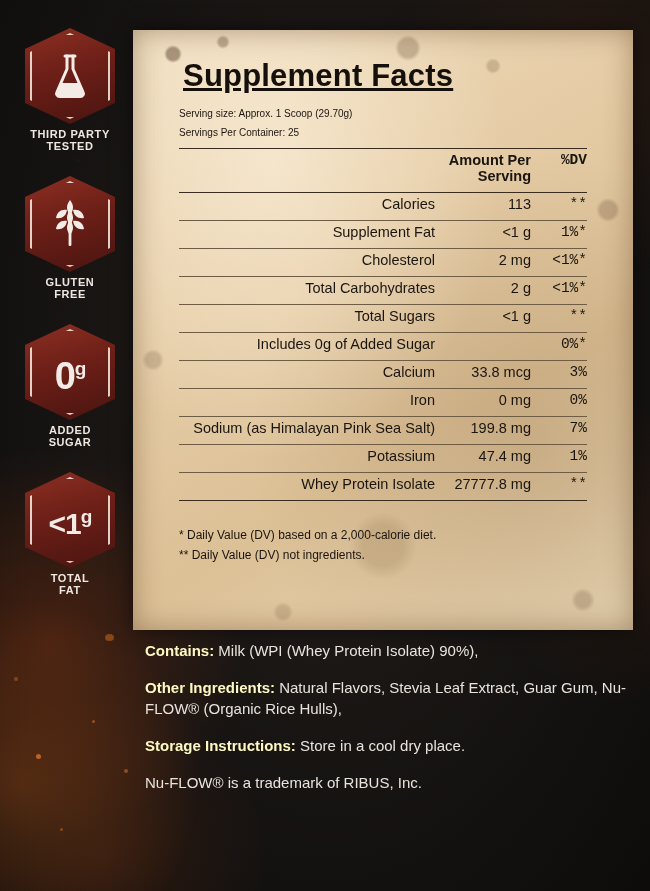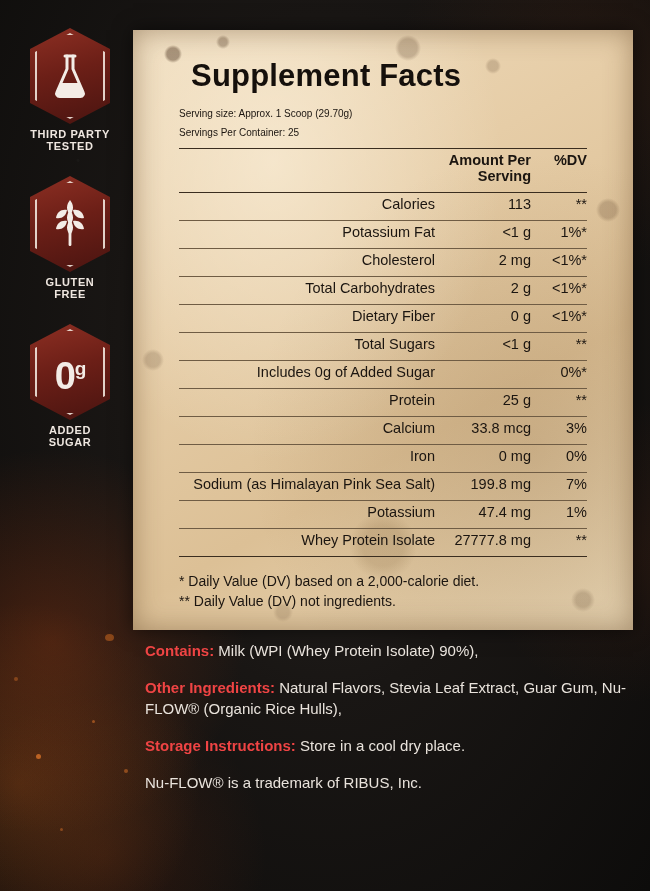--- a/index.html
+++ b/index.html
@@ -62,21 +62,21 @@
   }
   .badge {
     position: relative;
     width: 104px;
     height: 132px;
     margin-bottom: 16px;
     text-align: center;
   }
   .hex {
     position: relative;
-    width: 80px;
+    width: 90px;
     height: 96px;
     margin: 0 auto;
     background: linear-gradient(165deg, #8d2f23 0%, #6c1f17 45%, #4a1410 100%);
     clip-path: polygon(50% 0%, 100% 22%, 100% 78%, 50% 100%, 0% 78%, 0% 22%);
     display: flex;
     justify-content: center;
     box-shadow: 0 0 0 0 rgba(0,0,0,0);
   }
   .hex::before {
     content: "";
@@ -155,22 +155,23 @@
     position: absolute;
     left: 46px;
     top: 28px;
     right: 22px;
     color: #1b1510;
   }
   .facts-title {
     font-size: 31px;
     font-weight: bold;
     letter-spacing: .2px;
-    margin: 0 0 10px 12px;
+    margin: 0 0 10px 4px;
     color: #15100c;
+    text-decoration: underline;
   }
   .serving {
     font-size: 10px;
     line-height: 19px;
     margin-bottom: 6px;
   }
 
   table.nutri {
     width: 408px;
     border-collapse: collapse;
@@ -185,42 +186,42 @@
   .rule-top td { border-top: 1px solid #3a2d1f; }
   .hdr td {
     border-bottom: 1px solid #3a2d1f;
     padding-bottom: 3px;
   }
   .hdr .amt, .hdr .dv { font-weight: bold; }
   .row td { border-bottom: 1px solid #6f5c44; }
   .nm { padding-left: 4px; }
   .indent1 { padding-left: 22px; }
   .amt { text-align: right; width: 96px; padding-right: 10px; }
-  .dv  { text-align: right; width: 56px; padding-right: 4px; }
+  .dv  { text-align: right; width: 56px; padding-right: 4px; font-family: Liberation Mono, monospace; }
   .thick td { border-bottom: 1px solid #3a2d1f; }
 
   .footnotes {
-    margin-top: 14px;
-    font-size: 14px;
+    margin-top: 24px;
+    font-size: 12px;
     line-height: 20px;
     color: #1b1510;
   }
 
   
   .below {
     position: absolute;
     left: 145px;
     top: 640px;
     width: 490px;
     color: #e9e3dc;
     font-size: 15px;
     line-height: 21px;
   }
   .below p { margin: 0 0 18px 0; }
-  .below b { color: #ef4444; }
+  .below b { color: #fef9c3; }
   .below .tight { margin-bottom: 16px; }
 </style>
 </head>
 <body>
 
 <div class="bg"></div>
 
 <div class="embers">
   <div class="ember" style="left:36px;bottom:132px;width:5px;height:5px;"></div>
   <div class="ember" style="left:92px;bottom:168px;width:3px;height:3px;opacity:.55;"></div>
@@ -269,20 +270,28 @@
 
   <div class="badge">
     <div class="hex">
       <div class="hex-inner">
         <div class="big-num"><span>0</span><small>g</small></div>
       </div>
     </div>
     <div class="badge-label">ADDED<br>SUGAR</div>
   </div>
 
+  <div class="badge">
+    <div class="hex">
+      <div class="hex-inner">
+        <div class="big-num" style="font-size:30px;"><span>&lt;1</span><small>g</small></div>
+      </div>
+    </div>
+    <div class="badge-label">TOTAL<br>FAT</div>
+  </div>
 
 </div>
 
 <div class="panel">
   <div class="panel-stains"></div>
   <div class="panel-edge"></div>
 
   <div class="facts">
     <div class="facts-title">Supplement Facts</div>
 
@@ -295,53 +304,43 @@
             <td></td>
             <td class="amt">Amount Per Serving</td>
             <td class="dv">%DV</td>
           </tr>
           <tr class="row">
             <td class="nm">Calories</td>
             <td class="amt">113</td>
             <td class="dv">**</td>
           </tr>
           <tr class="row">
-            <td class="nm indent1">Potassium Fat</td>
+            <td class="nm indent1">Supplement Fat</td>
             <td class="amt">&lt;1 g</td>
             <td class="dv">1%*</td>
           </tr>
           <tr class="row">
             <td class="nm">Cholesterol</td>
             <td class="amt">2 mg</td>
             <td class="dv">&lt;1%*</td>
           </tr>
           <tr class="row">
             <td class="nm">Total Carbohydrates</td>
             <td class="amt">2 g</td>
             <td class="dv">&lt;1%*</td>
           </tr>
           <tr class="row">
-            <td class="nm indent1">Dietary Fiber</td>
-            <td class="amt">0 g</td>
-            <td class="dv">&lt;1%*</td>
-          </tr>
-          <tr class="row">
             <td class="nm indent1">Total Sugars</td>
             <td class="amt">&lt;1 g</td>
             <td class="dv">**</td>
           </tr>
           <tr class="row">
             <td class="nm indent1">Includes 0g of Added Sugar</td>
             <td class="amt"></td>
             <td class="dv">0%*</td>
-          </tr>
-          <tr class="row">
-            <td class="nm">Protein</td>
-            <td class="amt">25 g</td>
-            <td class="dv">**</td>
           </tr>
           <tr class="row">
             <td class="nm">Calcium</td>
             <td class="amt">33.8 mcg</td>
             <td class="dv">3%</td>
           </tr>
           <tr class="row">
             <td class="nm">Iron</td>
             <td class="amt">0 mg</td>
             <td class="dv">0%</td>

